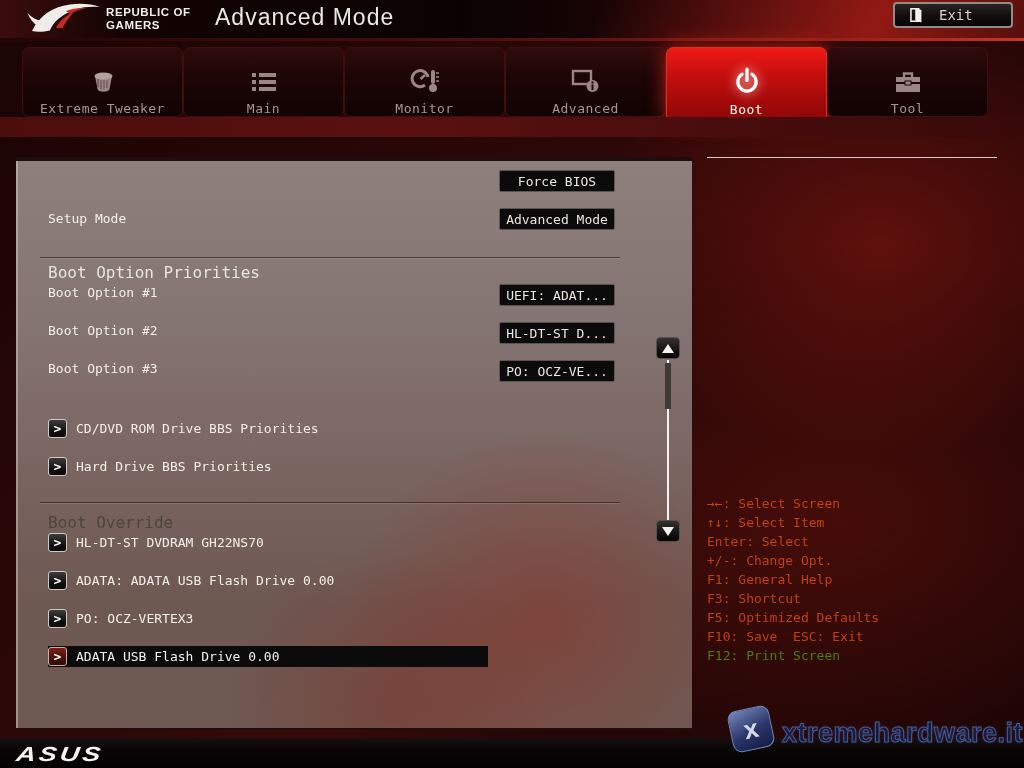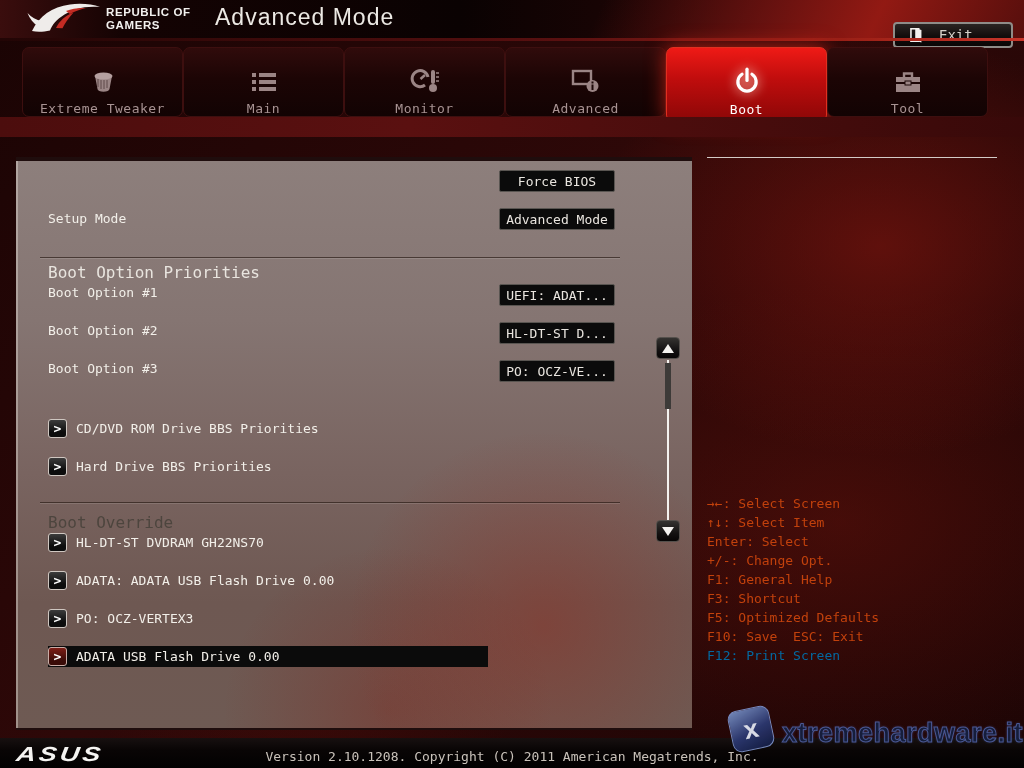--- a/index.html
+++ b/index.html
@@ -18,21 +18,21 @@
       linear-gradient(115deg, rgba(0,0,0,0) 58%, rgba(122,21,18,.75) 74%, rgba(156,27,20,.9) 85%, rgba(90,15,12,.8) 100%),
       linear-gradient(90deg,#3a0d0d 0%,#140303 12%,#0a0202 45%,#2a0707 78%,#4a0e0e 100%);
   }
   .hdr-redline{position:absolute;left:0;top:38px;width:1024px;height:3px;
     background:linear-gradient(90deg,#220505 0%,#591010 55%,#a02218 85%,#c8352a 100%);}
   .rog-logo{position:absolute;left:26px;top:1px;width:76px;height:36px;}
   .brand{position:absolute;left:106px;top:6px;color:#f2f0ee;font-family:"Liberation Sans",sans-serif;
     font-weight:bold;font-size:11.5px;line-height:13px;letter-spacing:.6px;}
   .hdr-title{position:absolute;left:215px;top:4px;color:#ece9e4;font-family:"Liberation Sans",sans-serif;
     font-size:23px;letter-spacing:1px;}
-  .exit-btn{position:absolute;left:893px;top:22px;width:120px;height:26px;box-sizing:border-box;
+  .exit-btn{position:absolute;left:893px;top:2px;width:120px;height:26px;box-sizing:border-box;
     border:2px solid #8f8c88;border-radius:4px;cursor:pointer;
     background:linear-gradient(180deg,#2a2422 0%,#120d0c 55%,#0a0606 100%);
     display:flex;align-items:center;}
   .exit-icon{width:14px;height:16px;margin-left:14px;}
   .exit-label{color:#d6d1ca;font-size:14px;margin-left:16px;}
   
   .tabs{position:absolute;left:22px;top:47px;width:1010px;height:75px;display:flex;gap:0;}
   .tab{width:161px;height:70px;border-radius:7px;box-sizing:border-box;cursor:pointer;
     background:linear-gradient(180deg,#300b0b 0%,#1c0505 45%,#120303 100%);
     border:1px solid #3d0f0f;
@@ -79,21 +79,21 @@
   .tri-up{width:0;height:0;border-left:6px solid transparent;border-right:6px solid transparent;
     border-bottom:9px solid #f4f2ef;}
   .tri-down{width:0;height:0;border-left:6px solid transparent;border-right:6px solid transparent;
     border-top:9px solid #f4f2ef;}
   .scroll-track{position:absolute;left:651px;top:199px;width:2px;height:162px;background:#f4f2ef;cursor:pointer;}
   .scroll-thumb{position:absolute;left:649px;top:202px;width:6px;height:46px;background:#3d3a38;cursor:grab;}
   
   .side-topline{position:absolute;left:707px;top:157px;width:290px;height:1px;background:#d3cbc7;}
   .help{position:absolute;left:707px;top:494px;width:310px;}
   .help-line{color:#c2410c;font-size:13px;line-height:19px;white-space:pre;}
-  .help-line.hl{color:#0369a1;}
+  .help-line.hl{color:#4d7c0f;}
   
   .footer{position:absolute;left:0;top:738px;width:1024px;height:30px;
     background:linear-gradient(180deg,#171010 0%,#090505 40%,#020101 100%);}
   .asus-logo{position:absolute;left:18px;top:5px;color:#f5f4f2;
     font-family:"Liberation Sans",sans-serif;font-weight:bold;font-style:italic;
     font-size:27px;letter-spacing:3px;transform:scaleY(.75) skewX(-6deg);transform-origin:left top;}
   .version{position:absolute;left:0;top:11px;width:1024px;text-align:center;
     color:#c9c2ba;font-size:13px;white-space:pre;}
   
   .watermark{position:absolute;left:726px;top:704px;width:298px;height:52px;z-index:6;}
@@ -269,19 +269,18 @@
   <div class="help-line">+/-: Change Opt.</div>
   <div class="help-line">F1: General Help</div>
   <div class="help-line">F3: Shortcut</div>
   <div class="help-line">F5: Optimized Defaults</div>
   <div class="help-line">F10: Save  ESC: Exit</div>
   <div class="help-line hl">F12: Print Screen</div>
 </div>
 
 <div class="footer">
   <div class="asus-logo">ASUS</div>
-  <div class="version">Version 2.10.1208. Copyright (C) 2011 American Megatrends, Inc.</div>
 </div>
 
 <div class="watermark">
   <div class="wm-badge">x</div>
   <div class="wm-text">xtremehardware.it</div>
 </div>
 
 </body></html>

